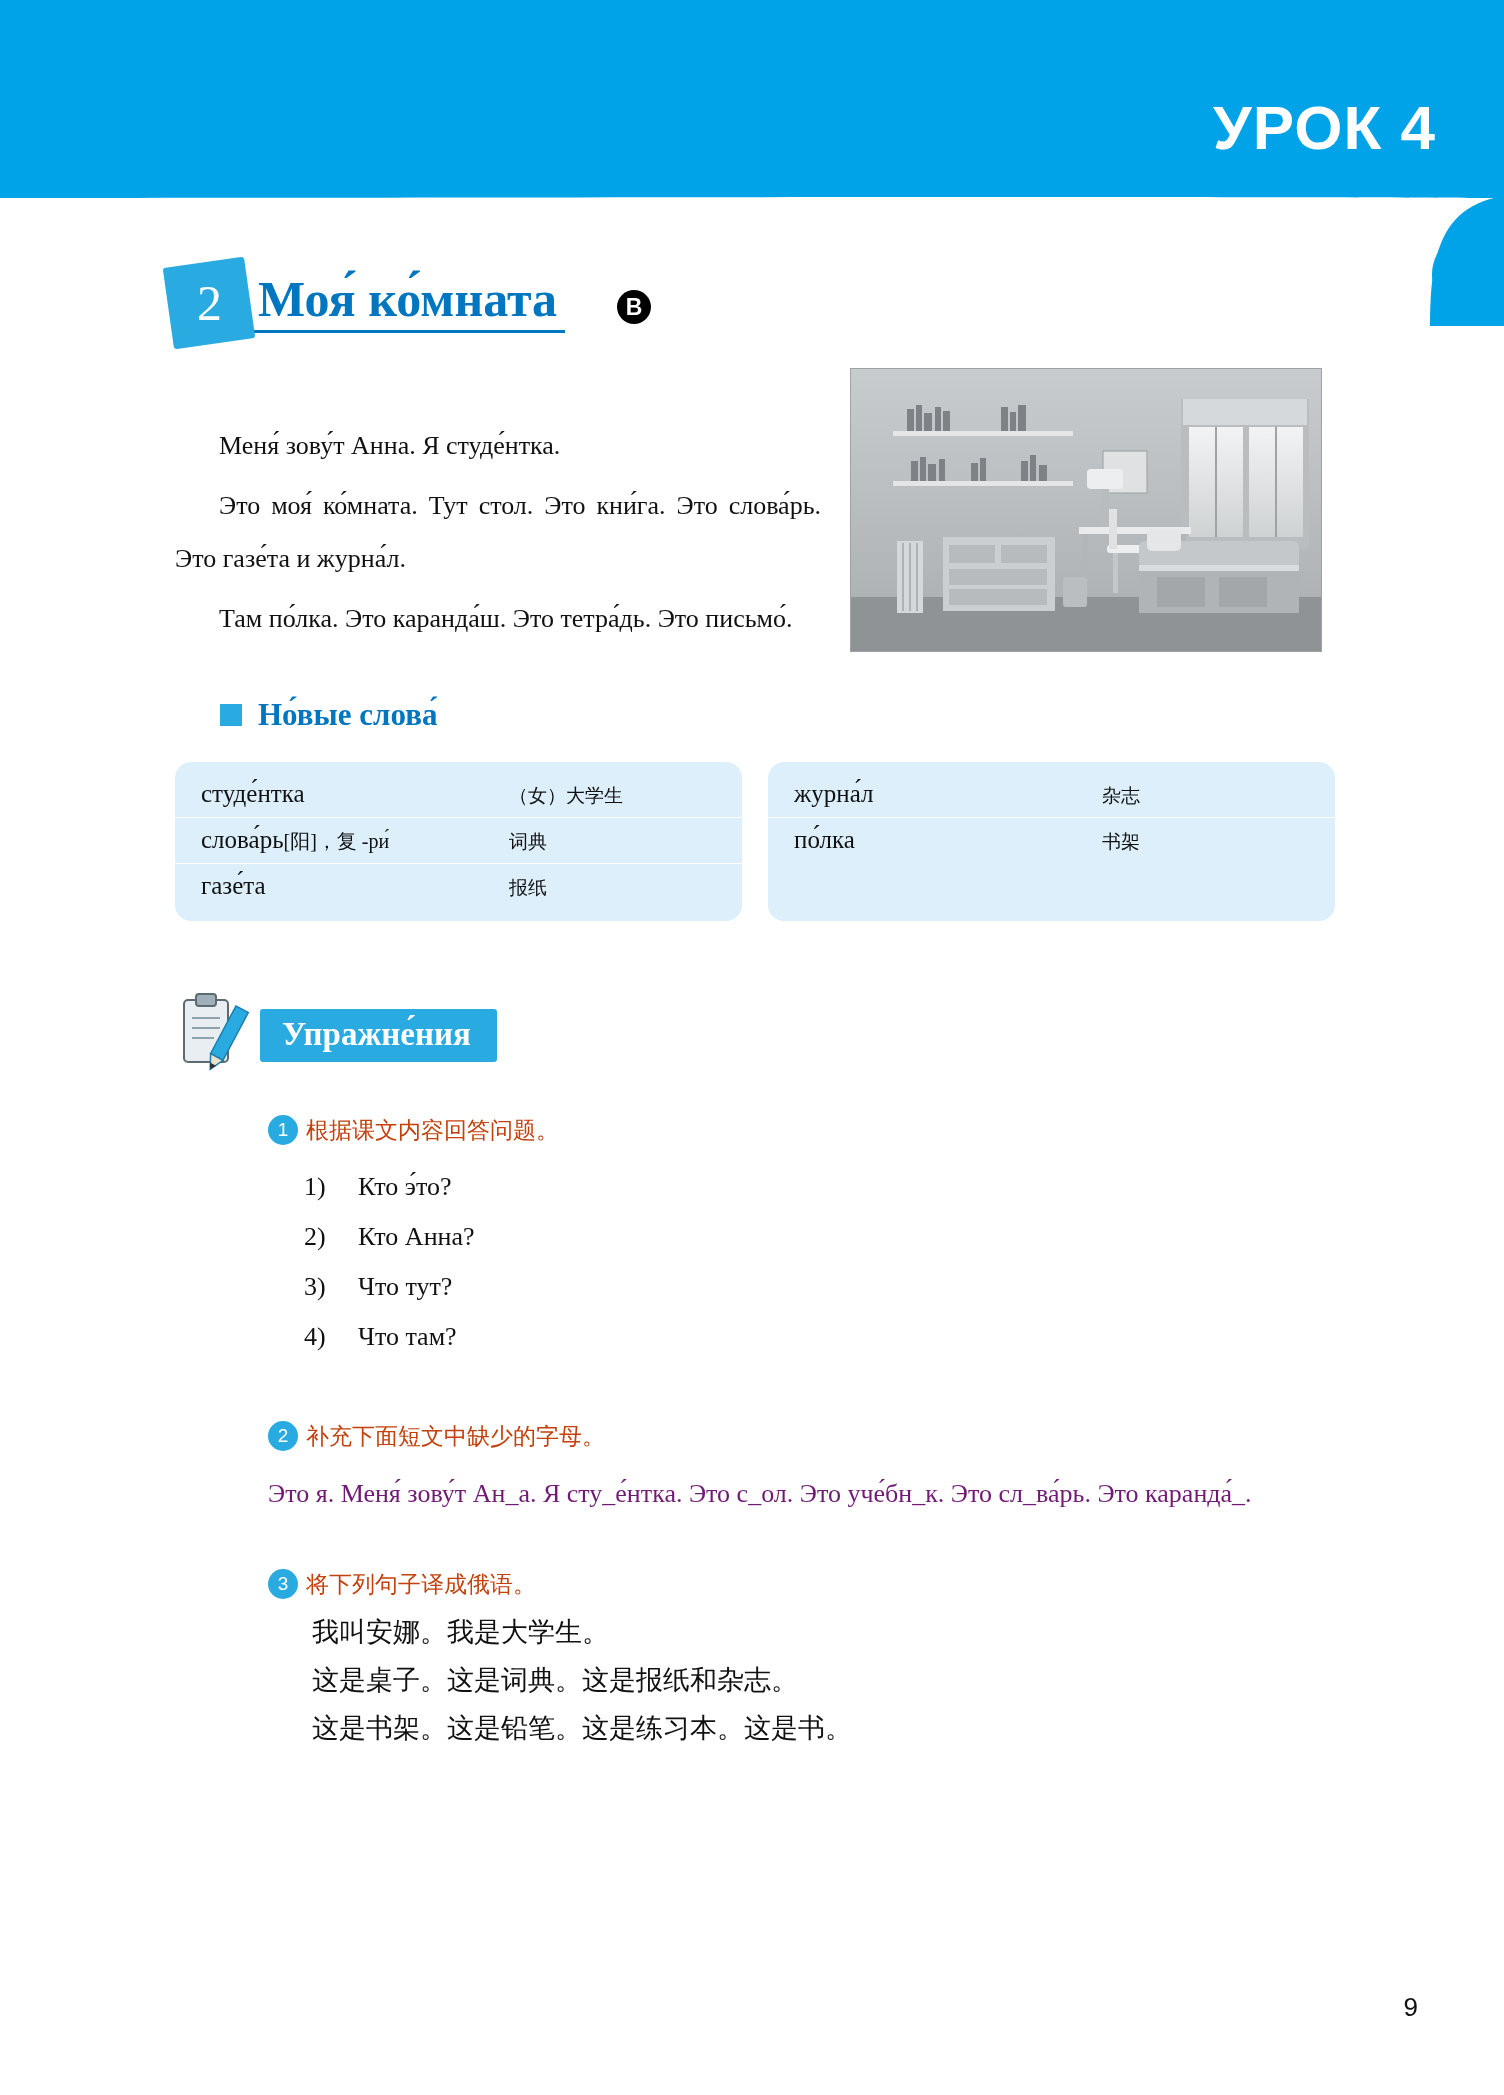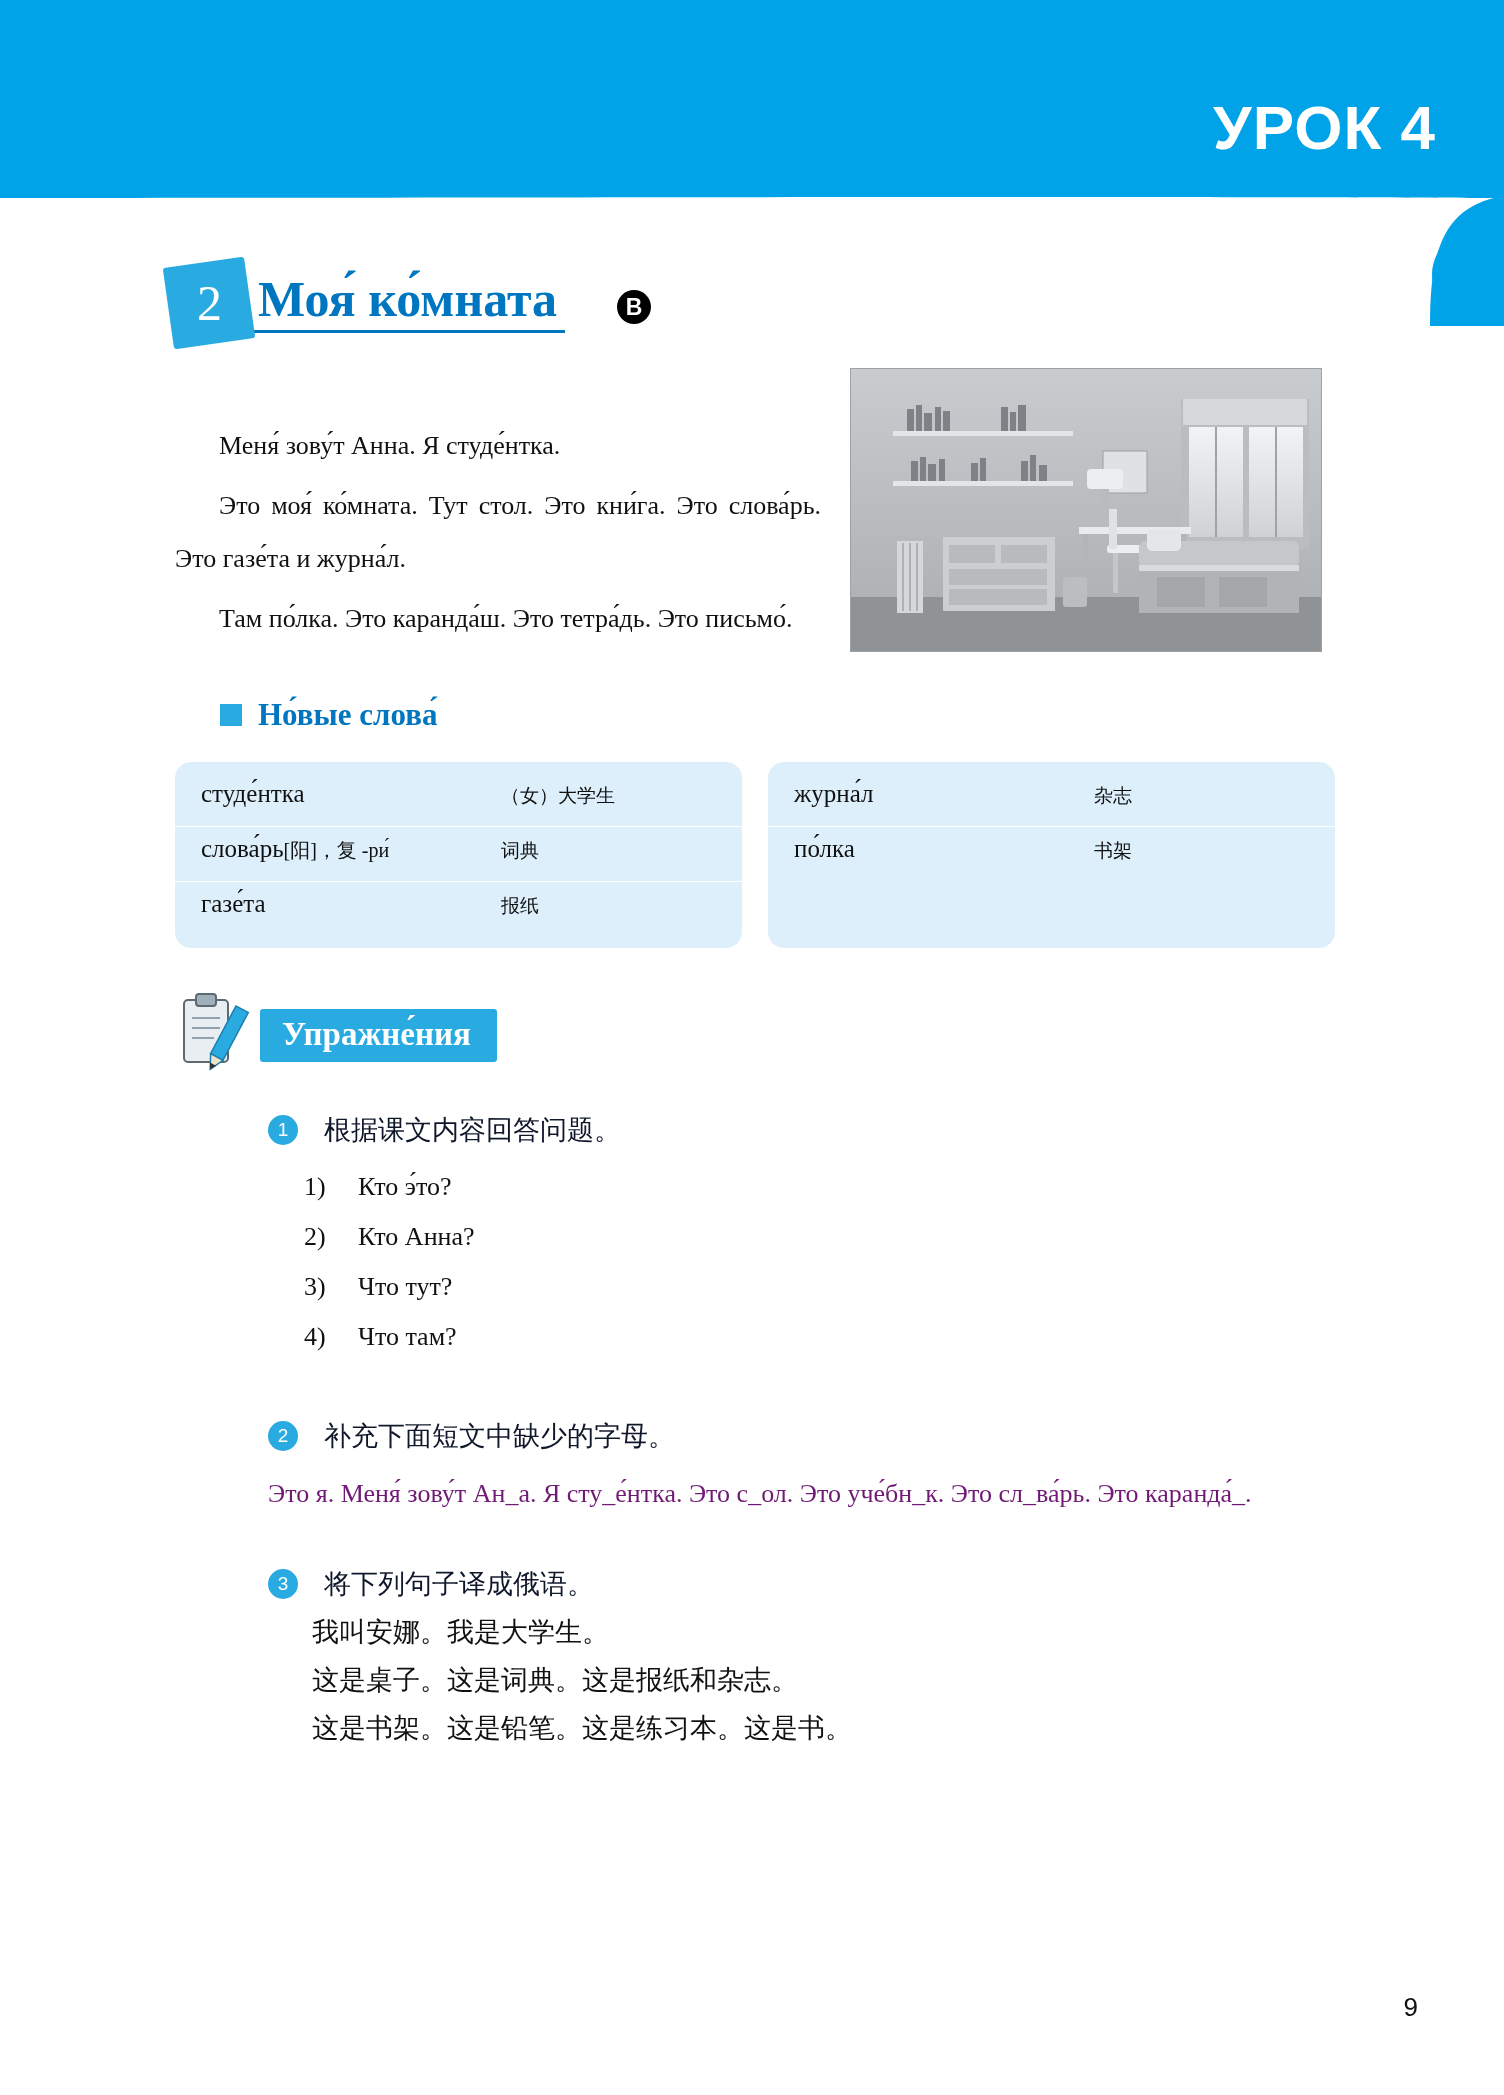--- a/index.html
+++ b/index.html
@@ -156,22 +156,23 @@
   .vocab-col {
     background: #ddeffb;
     border-radius: 16px;
     width: 567px;
     padding: 10px 0 12px 0;
     box-sizing: border-box;
   }
   .vrow {
     display: flex;
     align-items: baseline;
-    padding: 8px 26px 17px 26px;
+    padding: 8px 26px 8px 26px;
     border-bottom: 1px solid #ffffff;
+    gap: 8px;
   }
   .vocab-col .vrow:last-child { border-bottom: none; }
   .vword {
     width: 300px;
     font-size: 25px;
     color: #111111;
   }
   .vword .it { font-style: italic; }
   .vword .sm { font-size: 20px; }
   .vmean {
@@ -223,24 +224,24 @@
     color: #ffffff;
     font-family: "Liberation Sans", sans-serif;
     font-size: 19px;
     display: flex;
     align-items: center;
     justify-content: center;
     flex: 0 0 auto;
     margin-top: 5px;
   }
   .ex-prompt {
-    margin-left: 26px;
-    font-family: "Liberation Sans", sans-serif;
-    font-size: 27px;
-    color: #0f172a;
+    margin-left: 8px;
+    font-family: "Liberation Sans", sans-serif;
+    font-size: 23px;
+    color: #c2410c;
     line-height: 40px;
   }
   .sub-list { margin: 12px 0 0 36px; }
   .sub-row {
     display: flex;
     font-size: 26px;
     line-height: 50px;
     color: #111111;
   }
   .sub-idx { width: 54px; }

